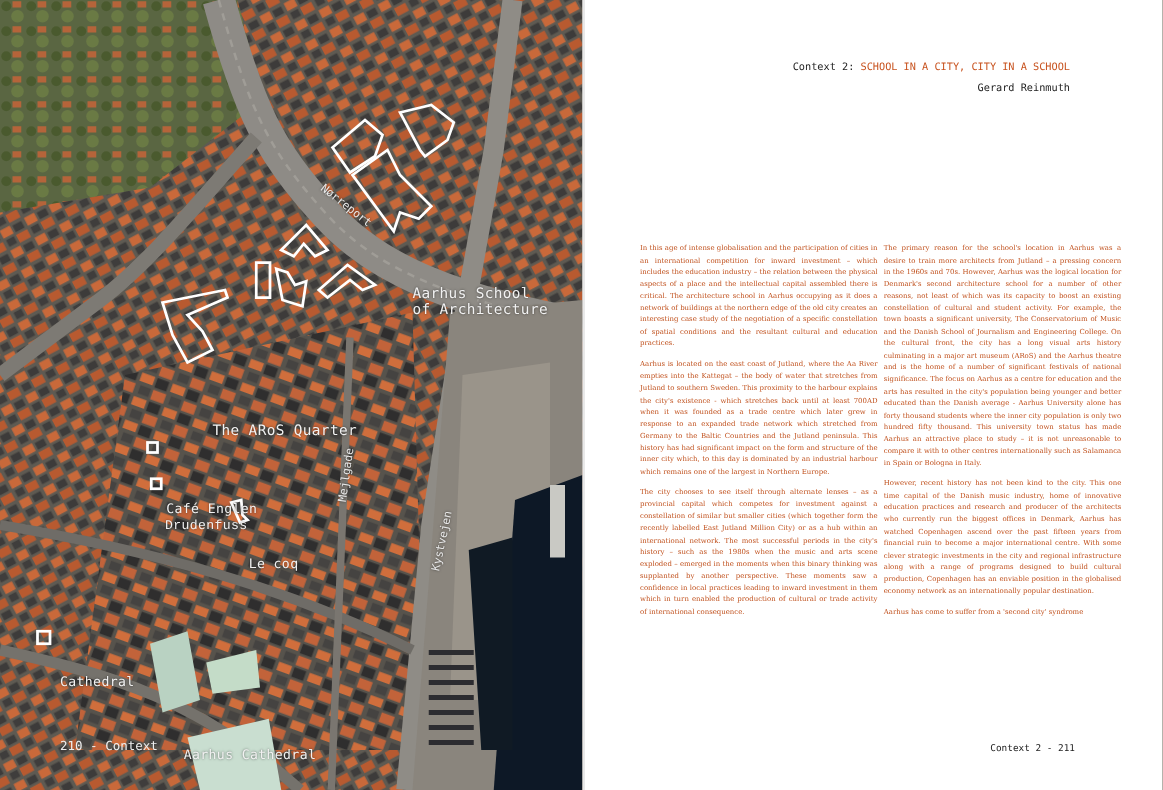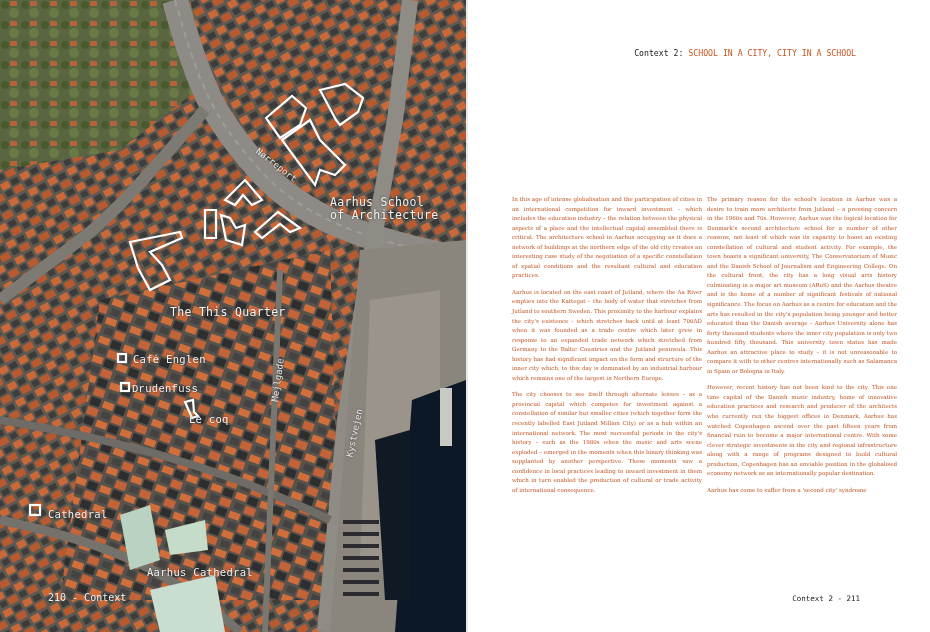--- a/index.html
+++ b/index.html
@@ -2,21 +2,21 @@
 <html><head>
 <meta charset="utf-8">
 <style>
   html, body { margin: 0; padding: 0; }
   body { width: 930px; height: 632px; position: relative; overflow: hidden; background: #ffffff; font-family: "DejaVu Sans", sans-serif; }
   .spread { position: absolute; inset: 0; }
   
   .map { position: absolute; left: 0; top: 0; width: 466px; height: 632px; overflow: hidden;
          background: #6b6459; }
   .map svg { position: absolute; left: 0; top: 0; }
-  .map-label { position: absolute; color: #f2f2f2; font-family: "DejaVu Sans Mono", monospace; font-size: 10.5px; white-space: nowrap; text-shadow: 0 0 2px rgba(0,0,0,0.6); letter-spacing: 0.3px; }
+  .map-label { position: absolute; color: #f2f2f2; font-family: "DejaVu Sans Mono", monospace; font-size: 10.5px; white-space: nowrap; text-shadow: 0 0 2px rgba(0,0,0,0.6); letter-spacing: 0.3px; margin-top: 32px; }
   .map-label.big { font-size: 11.5px; line-height: 13px; }
   .street-label { position: absolute; color: #e8e8e8; font-family: "DejaVu Sans Mono", monospace; font-size: 9px; white-space: nowrap; text-shadow: 0 0 2px rgba(0,0,0,0.6); }
   .folio-left { position: absolute; left: 48px; top: 592px; color: #eeeeee; font-family: "DejaVu Sans Mono", monospace; font-size: 10px; white-space: nowrap; }
   .gutter { position: absolute; left: 466px; top: 0; width: 2px; height: 632px; background: #e9e9e9; }
   
   .page { position: absolute; left: 468px; top: 0; width: 440px; height: 632px; background: #ffffff; }
   .header { position: absolute; right: 52px; top: 45px; text-align: right; font-family: "DejaVu Sans Mono", monospace; font-size: 8.2px; color: #222; line-height: 17px; }
   .header .accent { color: #c8531f; }
   .col { position: absolute; top: 195px; width: 190px; font-family: "DejaVu Serif", serif; font-size: 5.55px; line-height: 9.55px; color: #c0501c; text-align: justify; }
   .col p { margin: 0 0 7px 0; }
@@ -101,39 +101,40 @@
         <rect x="121" y="383" width="8" height="8"></rect>
         <polygon points="185,402 193,400 194,412 198,416 192,418"></polygon>
         <rect x="30" y="505" width="10" height="10"></rect>
       </g>
     </svg>
 
     <div class="map-label big" style="left:330px; top:196px;">
       <div>Aarhus School</div>
       <div>of Architecture</div>
     </div>
-    <div class="map-label big" style="left:170px; top:306px;">The This Quarter</div>
-    <div class="map-label" style="left:133px; top:353px;">Café Englen</div>
+    <div class="map-label big" style="left:170px; top:306px;">The ARoS Quarter</div>
+    <div class="map-label" style="left:133px; top:369px;">Café Englen</div>
     <div class="map-label" style="left:132px; top:383px;font-family:Liberation Mono, monospace;">Drudenfuss</div>
-    <div class="map-label" style="left:189px; top:413px;">Le coq</div>
+    <div class="map-label" style="left:199px; top:413px;">Le coq</div>
     <div class="map-label" style="left:48px; top:508px;">Cathedral</div>
     <div class="map-label" style="left:147px; top:566px;">Aarhus Cathedral</div>
 
     <div class="street-label" style="left:252px; top:160px; transform: rotate(38deg);">Nørreport</div>
     <div class="street-label" style="left:256px; top:375px; transform: rotate(-82deg);">Mejlgade</div>
     <div class="street-label" style="left:330px; top:428px; transform: rotate(-78deg);">Kystvejen</div>
 
     <div class="folio-left">210 - Context</div>
   </div>
 
   <div class="gutter"></div>
 
   <div class="page">
     <div class="header">
       <div><span>Context 2: </span><span class="accent">SCHOOL IN A CITY, CITY IN A SCHOOL</span></div>
+      <div>Gerard Reinmuth</div>
     </div>
 
     <div class="col col-1">
       <p>In this age of intense globalisation and the participation of cities in an international competition for inward investment – which includes the education industry – the relation between the physical aspects of a place and the intellectual capital assembled there is critical. The architecture school in Aarhus occupying as it does a network of buildings at the northern edge of the old city creates an interesting case study of the negotiation of a specific constellation of spatial conditions and the resultant cultural and education practices.</p>
       <p>Aarhus is located on the east coast of Jutland, where the Aa River empties into the Kattegat – the body of water that stretches from Jutland to southern Sweden. This proximity to the harbour explains the city's existence - which stretches back until at least 700AD when it was founded as a trade centre which later grew in response to an expanded trade network which stretched from Germany to the Baltic Countries and the Jutland peninsula. This history has had significant impact on the form and structure of the inner city which, to this day is dominated by an industrial harbour which remains one of the largest in Northern Europe.</p>
       <p>The city chooses to see itself through alternate lenses – as a provincial capital which competes for investment against a constellation of similar but smaller cities (which together form the recently labelled East Jutland Million City) or as a hub within an international network. The most successful periods in the city's history – such as the 1980s when the music and arts scene exploded – emerged in the moments when this binary thinking was supplanted by another perspective. These moments saw a confidence in local practices leading to inward investment in them which in turn enabled the production of cultural or trade activity of international consequence.</p>
     </div>
 
     <div class="col col-2">
       <p>The primary reason for the school's location in Aarhus was a desire to train more architects from Jutland – a pressing concern in the 1960s and 70s. However, Aarhus was the logical location for Denmark's second architecture school for a number of other reasons, not least of which was its capacity to boost an existing constellation of cultural and student activity. For example, the town boasts a significant university, The Conservatorium of Music and the Danish School of Journalism and Engineering College. On the cultural front, the city has a long visual arts history culminating in a major art museum (ARoS) and the Aarhus theatre and is the home of a number of significant festivals of national significance. The focus on Aarhus as a centre for education and the arts has resulted in the city's population being younger and better educated than the Danish average - Aarhus University alone has forty thousand students where the inner city population is only two hundred fifty thousand. This university town status has made Aarhus an attractive place to study – it is not unreasonable to compare it with to other centres internationally such as Salamanca in Spain or Bologna in Italy.</p>

